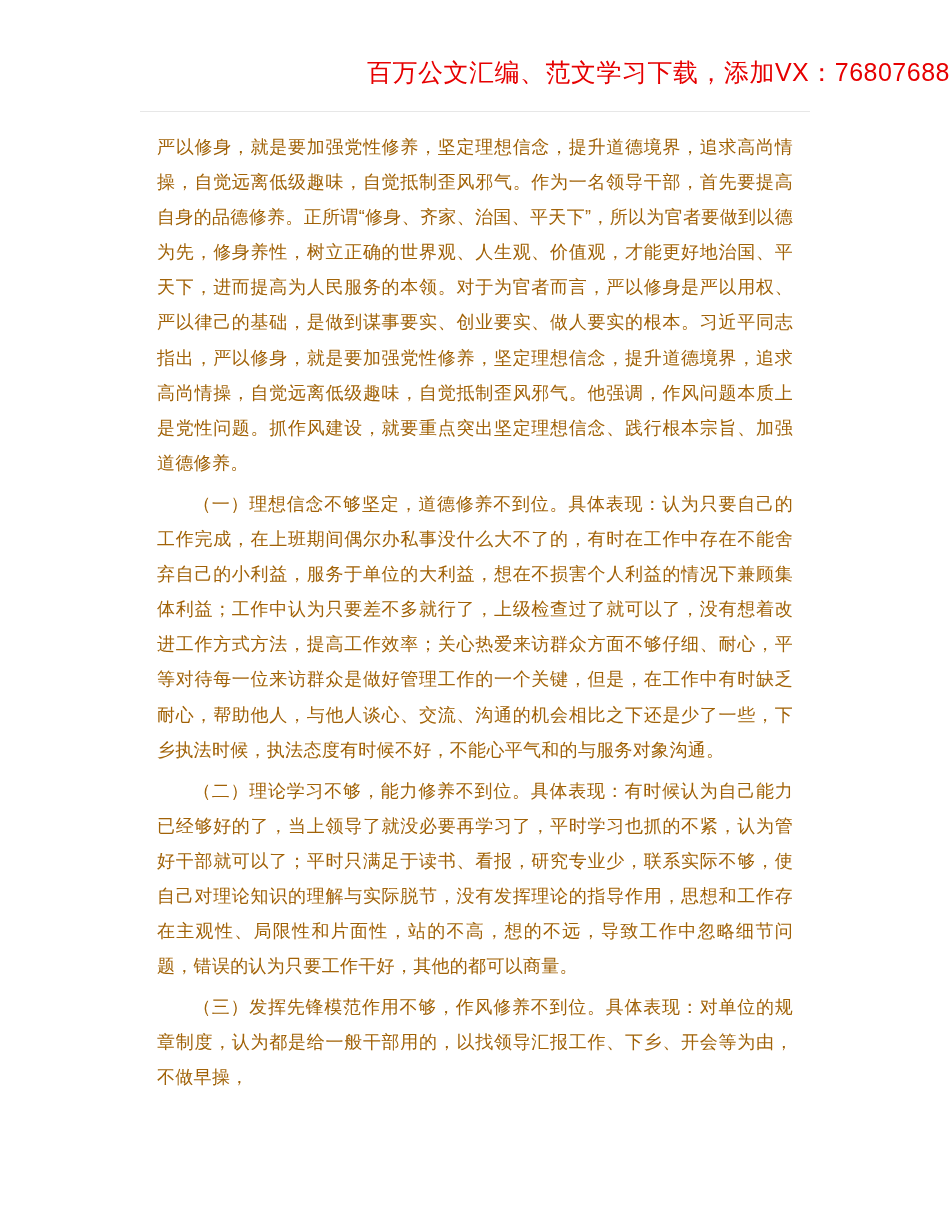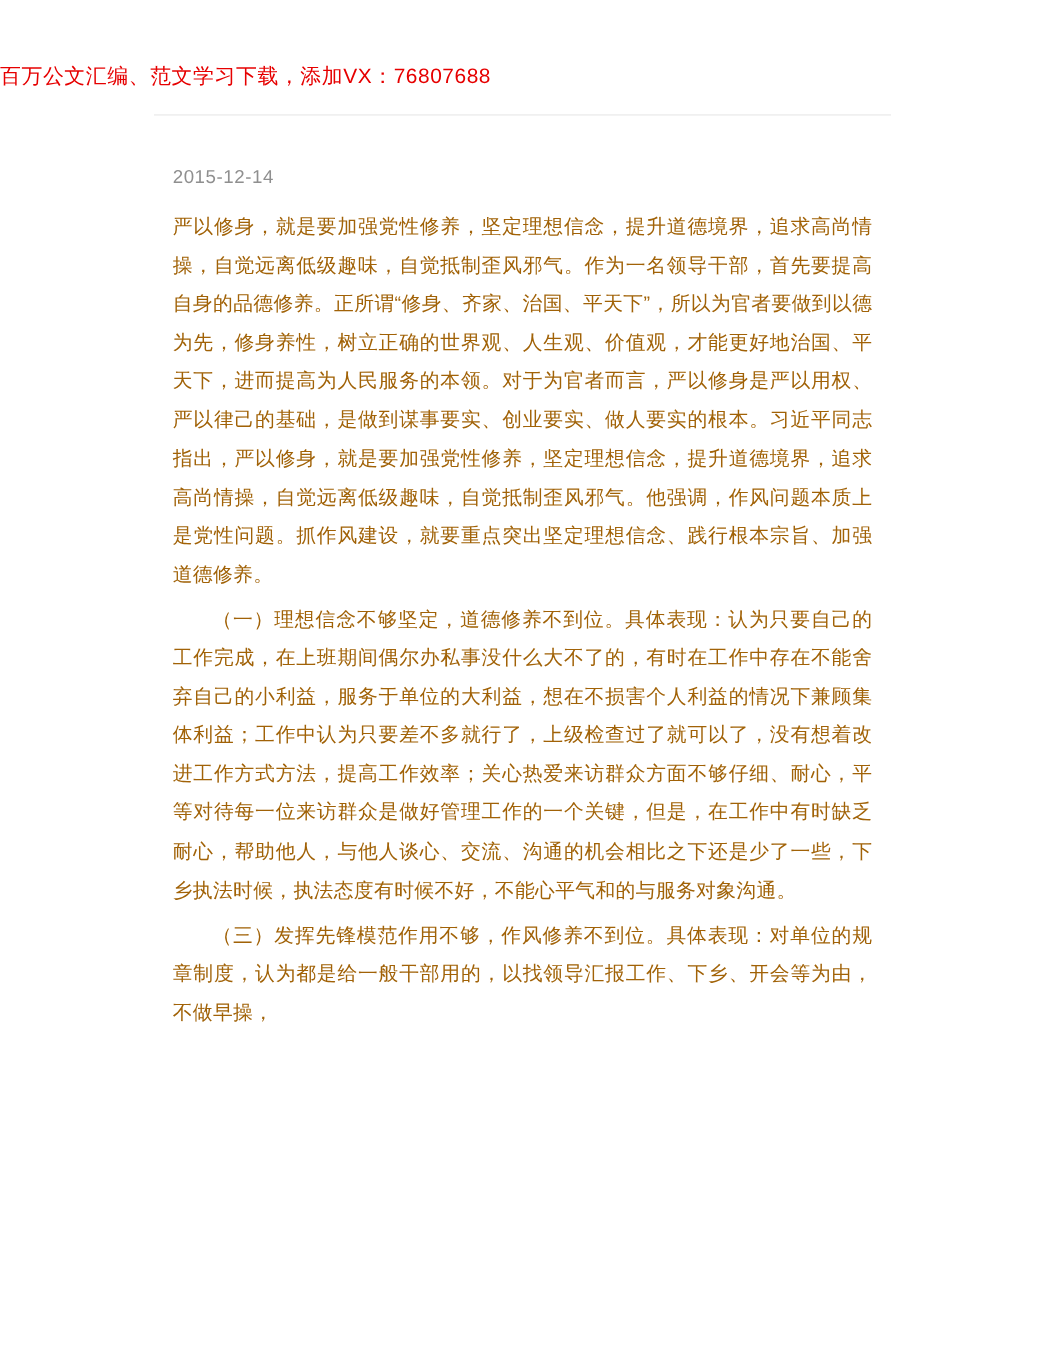--- a/index.html
+++ b/index.html
@@ -6,22 +6,22 @@
     html, body { background: #ffffff; }
     body {
       width: 950px;
       min-height: 1230px;
       margin: 0 auto;
       font-family: "Liberation Sans", "DejaVu Sans", sans-serif;
       -webkit-font-smoothing: antialiased;
     }
     .promo {
       padding-top: 56px;
-      text-align: left;
-      font-size: 19px;
+      text-align: right;
+      font-size: 25px;
       letter-spacing: 0.5px;
       color: #e60000;
     }
     .content {
       width: 670px;
       margin: 0 auto;
     }
     .title {
       margin-top: 50px;
       padding: 0 16px;
@@ -62,21 +62,21 @@
 </head>
 <body>
 
 <div class="promo">百万公文汇编、范文学习下载，添加VX：76807688</div>
 
 <div class="content">
 
 
   <div class="divider"></div>
 
-  <div class="date">2015-12-14</div>
 
   <div class="body-text">
     <p>严以修身，就是要加强党性修养，坚定理想信念，提升道德境界，追求高尚情操，自觉远离低级趣味，自觉抵制歪风邪气。作为一名领导干部，首先要提高自身的品德修养。正所谓“修身、齐家、治国、平天下”，所以为官者要做到以德为先，修身养性，树立正确的世界观、人生观、价值观，才能更好地治国、平天下，进而提高为人民服务的本领。对于为官者而言，严以修身是严以用权、严以律己的基础，是做到谋事要实、创业要实、做人要实的根本。习近平同志指出，严以修身，就是要加强党性修养，坚定理想信念，提升道德境界，追求高尚情操，自觉远离低级趣味，自觉抵制歪风邪气。他强调，作风问题本质上是党性问题。抓作风建设，就要重点突出坚定理想信念、践行根本宗旨、加强道德修养。</p>
     <p>（一）理想信念不够坚定，道德修养不到位。具体表现：认为只要自己的工作完成，在上班期间偶尔办私事没什么大不了的，有时在工作中存在不能舍弃自己的小利益，服务于单位的大利益，想在不损害个人利益的情况下兼顾集体利益；工作中认为只要差不多就行了，上级检查过了就可以了，没有想着改进工作方式方法，提高工作效率；关心热爱来访群众方面不够仔细、耐心，平等对待每一位来访群众是做好管理工作的一个关键，但是，在工作中有时缺乏耐心，帮助他人，与他人谈心、交流、沟通的机会相比之下还是少了一些，下乡执法时候，执法态度有时候不好，不能心平气和的与服务对象沟通。</p>
+    <p>（二）理论学习不够，能力修养不到位。具体表现：有时候认为自己能力已经够好的了，当上领导了就没必要再学习了，平时学习也抓的不紧，认为管好干部就可以了；平时只满足于读书、看报，研究专业少，联系实际不够，使自己对理论知识的理解与实际脱节，没有发挥理论的指导作用，思想和工作存在主观性、局限性和片面性，站的不高，想的不远，导致工作中忽略细节问题，错误的认为只要工作干好，其他的都可以商量。</p>
     <p>（三）发挥先锋模范作用不够，作风修养不到位。具体表现：对单位的规章制度，认为都是给一般干部用的，以找领导汇报工作、下乡、开会等为由，不做早操，</p>
   </div>
 
 </div>
 
 </body></html>

